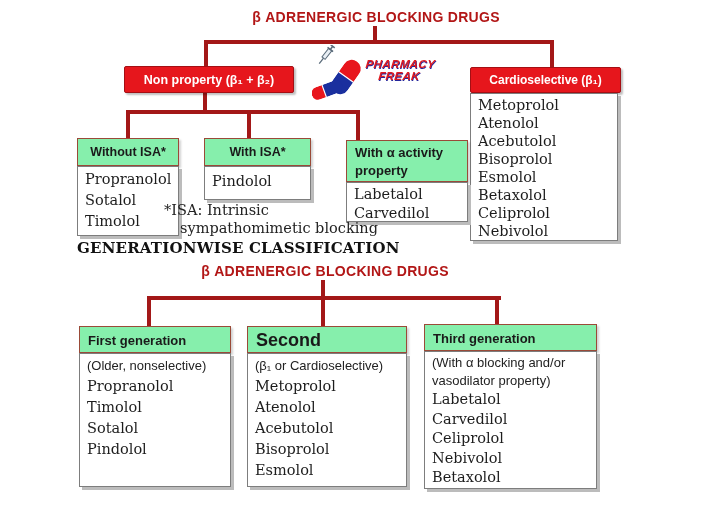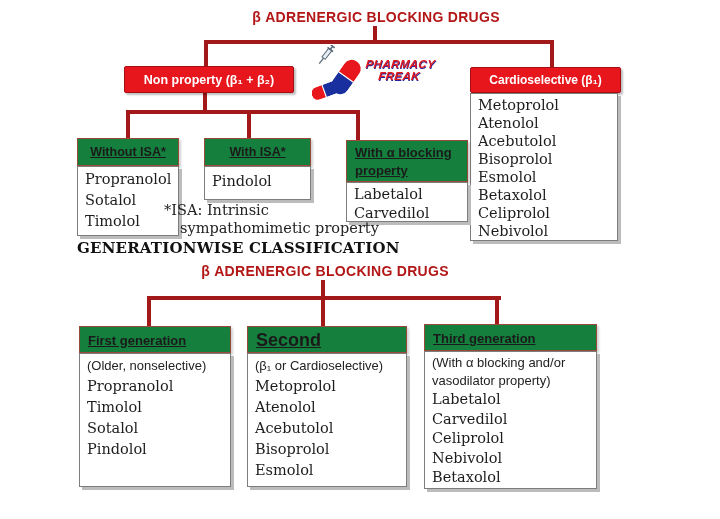--- a/index.html
+++ b/index.html
@@ -13,24 +13,23 @@
     position:absolute;transform:translateX(-50%);white-space:nowrap;
     color:#b21616;font-weight:bold;font-size:14px;letter-spacing:.3px;
   }
   .hdr-red{
     position:absolute;background:#e6161c;border:1px solid #a50f14;border-radius:2px;
     color:#ffffff;font-weight:bold;font-size:12px;text-align:center;
     display:flex;align-items:center;justify-content:center;
     box-shadow:2px 2px 2px rgba(0,0,0,.25);box-sizing:border-box;white-space:nowrap;
   }
   .hdr-pink{
-    position:absolute;background:#15803d;border:1px solid #9a4a38;
+    position:absolute;background:#86efac;border:1px solid #9a4a38;
     color:#1a1a1a;font-weight:bold;font-size:12.5px;box-sizing:border-box;
     box-shadow:2px 2px 2px rgba(0,0,0,.18);
-    text-decoration:underline;
   }
   .hdr-pink.center{display:flex;align-items:center;justify-content:center;}
   .hdr-pink.left{padding:3px 4px 0 8px;line-height:18px;}
   .listbox{
     position:absolute;background:#ffffff;border:1px solid #7d7d7d;box-sizing:border-box;
     box-shadow:3px 3px 0 #bcbcbc;padding:2px 4px 0 7px;
     font-family:"DejaVu Serif","Liberation Serif",serif;font-size:14.5px;color:#1d1d1d;
   }
   .listbox .drug-line{line-height:18px;}
   .lh21 .drug-line{line-height:21px;}
@@ -130,28 +129,28 @@
       <div class="drug-line">Propranolol</div>
       <div class="drug-line">Sotalol</div>
       <div class="drug-line">Timolol</div>
     </div>
 
   <div class="hdr-pink center" style="left:204px;top:138px;width:107px;height:28px;">With ISA*</div>
   <div class="listbox lh21" style="left:204px;top:166px;width:107px;height:34px;padding-top:4px;">
       <div class="drug-line">Pindolol</div>
     </div>
 
-  <div class="hdr-pink left" style="left:346px;top:140px;width:122px;height:42px;font-size:13px;">With α blocking property</div>
+  <div class="hdr-pink left" style="left:346px;top:140px;width:122px;height:42px;font-size:13px;">With α activity property</div>
   <div class="listbox lh19" style="left:346px;top:182px;width:122px;height:40px;">
       <div class="drug-line">Labetalol</div>
       <div class="drug-line">Carvedilol</div>
     </div>
 
   <div class="footnote" style="left:164px;top:202px;">*ISA: Intrinsic</div>
-  <div class="footnote" style="left:180px;top:220px;">sympathomimetic property</div>
+  <div class="footnote" style="left:180px;top:220px;">sympathomimetic blocking</div>
 
   <div class="section-heading" style="left:77px;top:239px;">GENERATIONWISE CLASSIFICATION</div>
 
   <div class="title" style="left:325px;top:263px;">β ADRENERGIC BLOCKING DRUGS</div>
 
   <div class="line" style="left:321px;top:280px;width:4px;height:20px;"></div>
   <div class="line" style="left:147px;top:296px;width:354px;height:4px;"></div>
   <div class="line" style="left:147px;top:296px;width:4px;height:31px;"></div>
   <div class="line" style="left:321px;top:296px;width:4px;height:31px;"></div>
   <div class="line" style="left:495px;top:296px;width:4px;height:29px;"></div>

